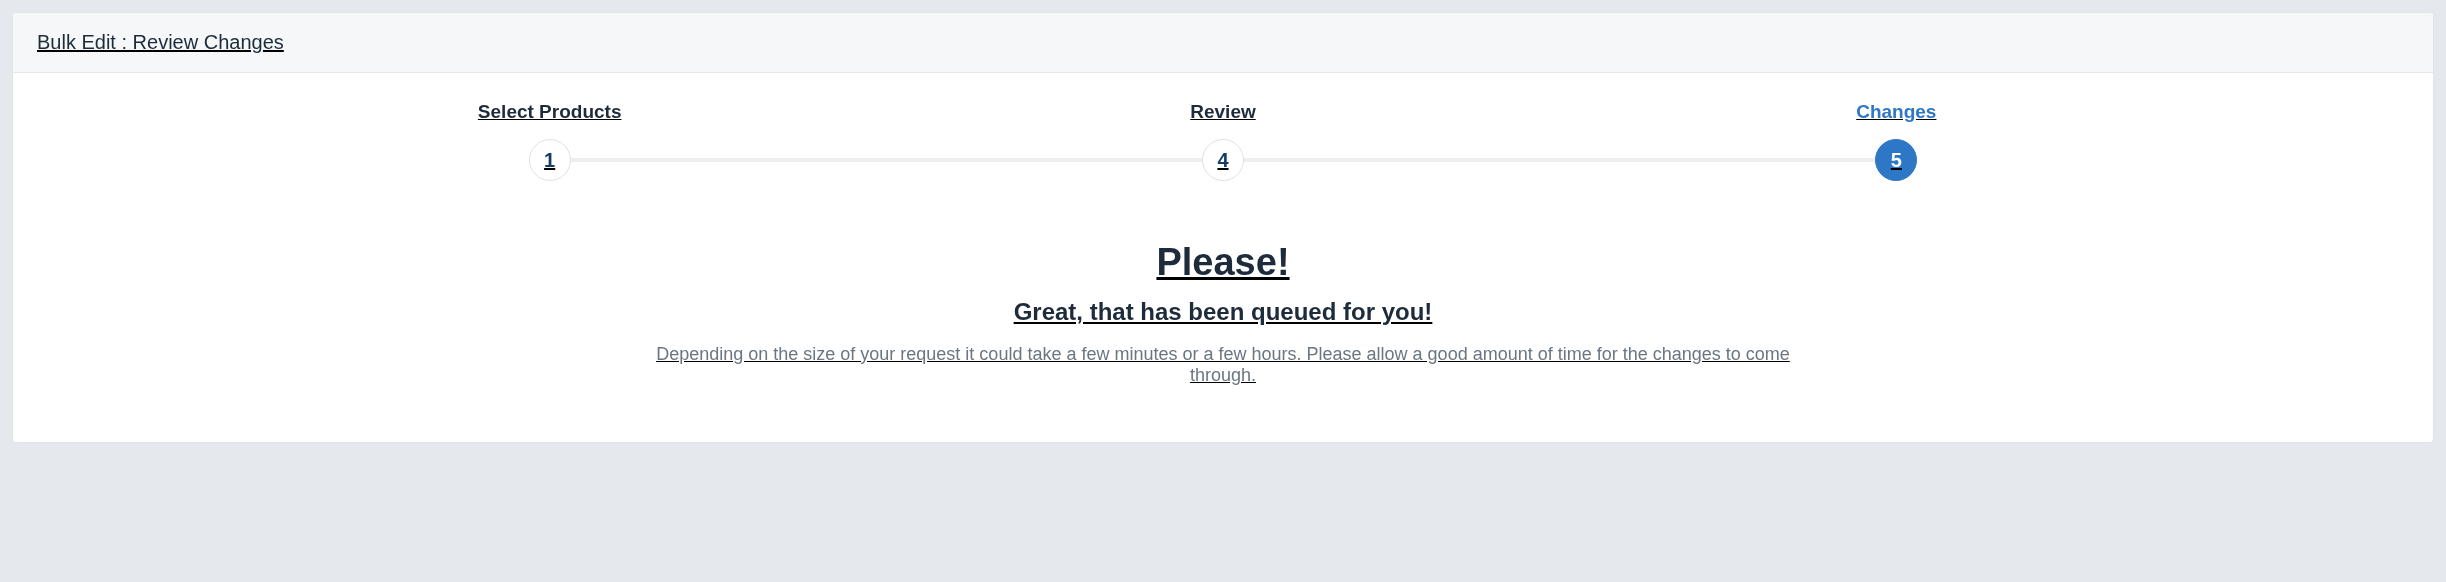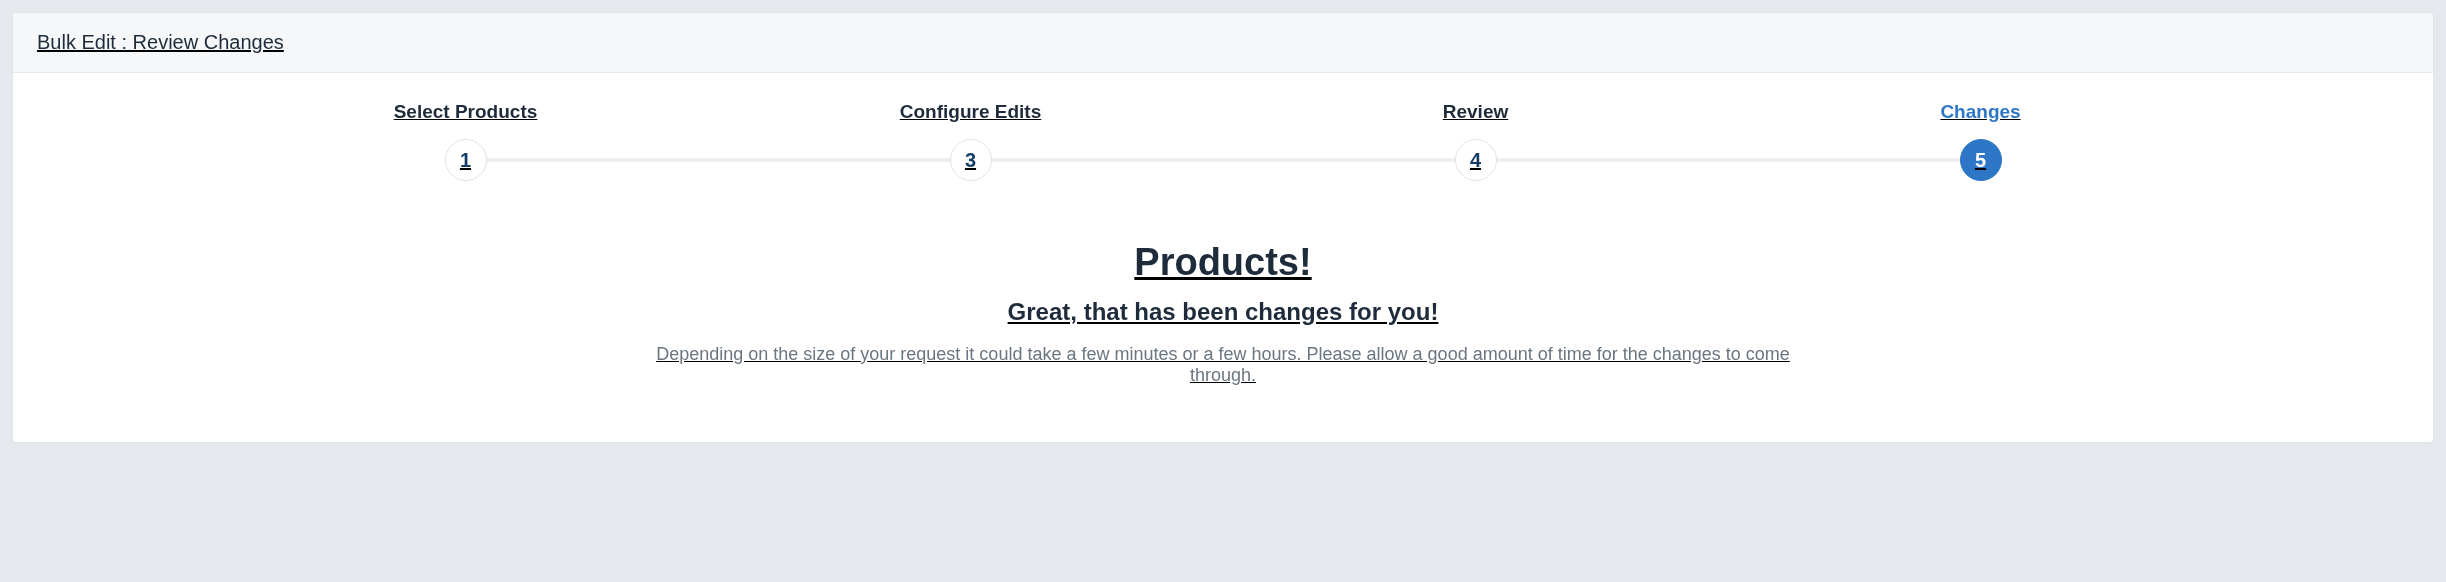--- a/index.html
+++ b/index.html
@@ -127,44 +127,36 @@
     <div class="stepper" id="stepper">
         <div class="step">
           <div class="step-label">Select Products</div>
           <div class="step-circle-row">
             <div class="step-line left-invisible"></div>
             <div class="step-circle">1</div>
             <div class="step-line"></div>
           </div>
         </div>
         <div class="step">
-          <div class="step-label">Configure Edits</div>
-          <div class="step-circle-row">
-            <div class="step-line"></div>
-            <div class="step-circle">3</div>
-            <div class="step-line"></div>
-          </div>
-        </div>
-        <div class="step">
           <div class="step-label">Review</div>
           <div class="step-circle-row">
             <div class="step-line"></div>
             <div class="step-circle">4</div>
             <div class="step-line"></div>
           </div>
         </div>
         <div class="step active">
           <div class="step-label">Changes</div>
           <div class="step-circle-row">
             <div class="step-line"></div>
             <div class="step-circle">5</div>
             <div class="step-line right-invisible"></div>
           </div>
         </div>
       </div>
   </div>
 
   <div class="content">
-    <div class="content-title">Products!</div>
-    <div class="content-subtitle">Great, that has been changes for you!</div>
+    <div class="content-title">Please!</div>
+    <div class="content-subtitle">Great, that has been queued for you!</div>
     <div class="content-desc">Depending on the size of your request it could take a few minutes or a few hours. Please allow a good amount of time for the changes to come through.</div>
   </div>
 </div>
 
 </body></html>

